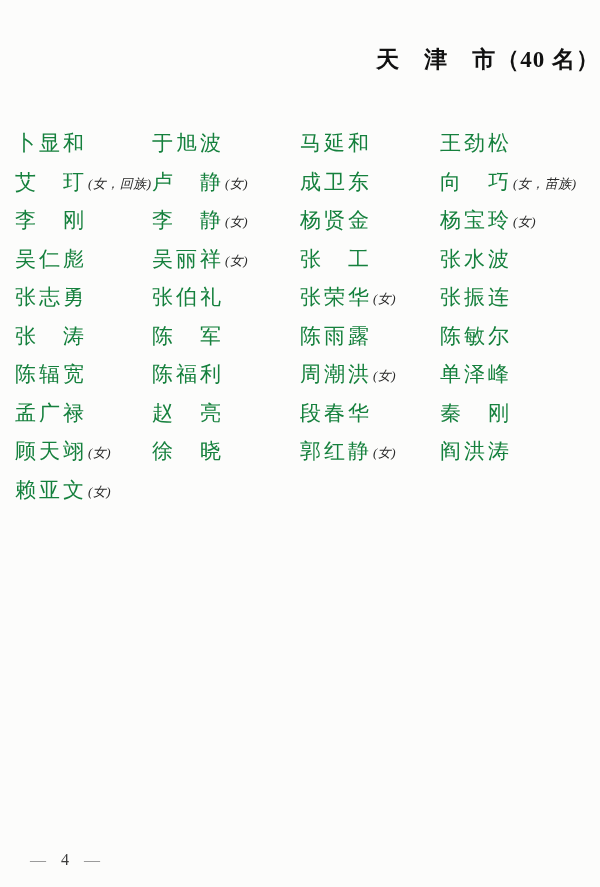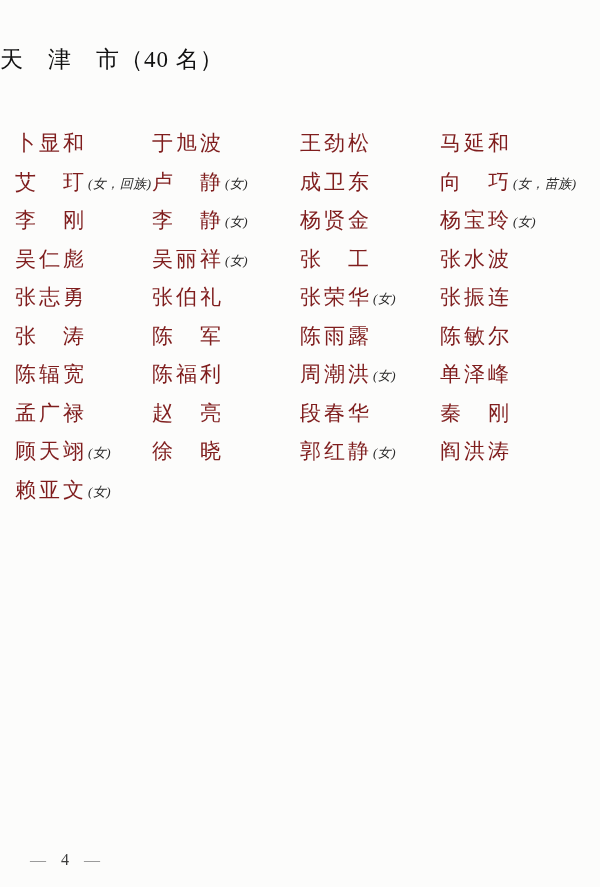--- a/index.html
+++ b/index.html
@@ -15,23 +15,23 @@
     background: #fcfcfb;
     font-family: "Liberation Serif", "DejaVu Serif", serif;
     color: #1f1f1f;
     overflow: hidden;
   }
   .title {
     position: absolute;
     top: 44px;
     left: 0;
     width: 100%;
-    text-align: left;
+    text-align: right;
     font-size: 23px;
-    font-weight: normal;
+    font-weight: bold;
     letter-spacing: 1px;
     color: #111111;
     white-space: pre;
   }
   .roster {
     position: absolute;
     top: 124px;
     left: 0;
     width: 600px;
     display: grid;
@@ -41,21 +41,21 @@
     box-sizing: border-box;
   }
   .cell {
     display: flex;
     align-items: center;
     white-space: nowrap;
   }
   .person-name {
     font-size: 21px;
     letter-spacing: 3px;
-    color: #7f1d1d;
+    color: #15803d;
   }
   .person-note {
     font-size: 13px;
     letter-spacing: 0.5px;
     color: #2a2a2a;
     margin-left: 1px;
     padding-top: 4px;
     font-style: italic;
   }
   .page-number {
@@ -76,24 +76,24 @@
   <div class="title">天　津　市（40 名）</div>
 
   <div class="roster" id="roster">
       <div class="cell">
         <span class="person-name">卜显和</span>
       </div>
       <div class="cell">
         <span class="person-name">于旭波</span>
       </div>
       <div class="cell">
+        <span class="person-name">马延和</span>
+      </div>
+      <div class="cell">
         <span class="person-name">王劲松</span>
-      </div>
-      <div class="cell">
-        <span class="person-name">马延和</span>
       </div>
       <div class="cell">
         <span class="person-name">艾　玎</span>
         <span class="person-note">(女，回族)</span>
       </div>
       <div class="cell">
         <span class="person-name">卢　静</span>
         <span class="person-note">(女)</span>
       </div>
       <div class="cell">

